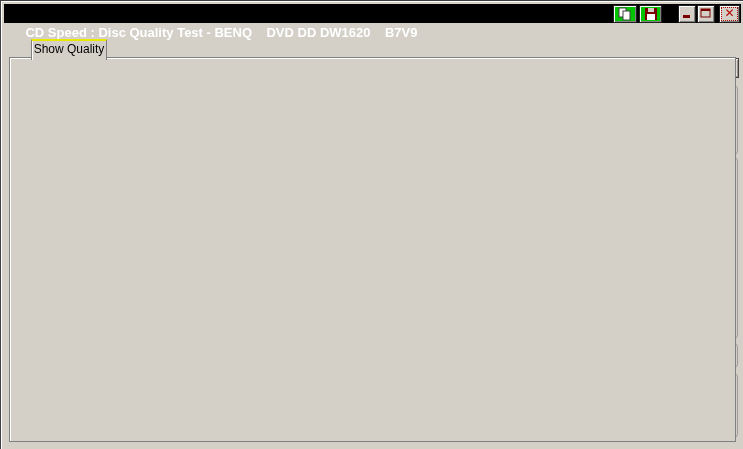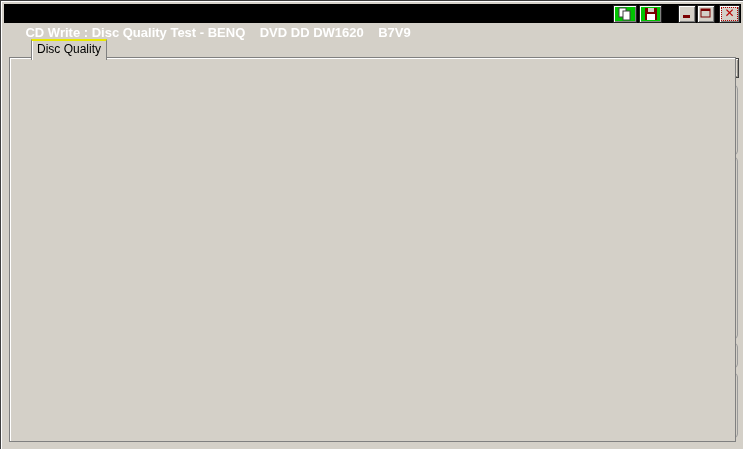--- a/index.html
+++ b/index.html
@@ -47,21 +47,21 @@
   .cb-label{position:absolute;font-size:12px;line-height:14px;white-space:nowrap;}
   .porow{position:absolute;left:386px;top:423px;width:154px;height:15px;line-height:15px;}
   .porow .val{position:absolute;right:0;color:#000080;}
 </style>
 </head>
 <body>
 
 <div class="window">
 
   <div class="titlebar">
-    <span>CD Write : Disc Quality Test - BENQ    DVD DD DW1620    B7V9</span>
+    <span>CD Speed : Disc Quality Test - BENQ    DVD DD DW1620    B7V9</span>
   </div>
 
   <div class="tbtn green" style="left:612px;width:24px;">
     <span>
       <svg width="18" height="14" viewBox="0 0 18 14">
           <rect x="3" y="1" width="7" height="9" fill="#fff" stroke="#404040"></rect>
           <rect x="7" y="4" width="7" height="9" fill="#fff" stroke="#404040"></rect>
         </svg>
     </span>
   </div>
@@ -87,21 +87,21 @@
           <rect x="1" y="2" width="9" height="8" fill="none" stroke="#7a0000"></rect>
           <rect x="1" y="2" width="9" height="2" fill="#7a0000"></rect>
         </svg>
     </span>
   </div>
   <div class="tbtn close" style="left:718px;width:21px;">
     <span>✕</span>
   </div>
 
   <div class="tab">
-    <span>Disc Quality</span>
+    <span>Show Quality</span>
   </div>
   <div class="tabpage"></div>
 
   <div class="recorded">recorded with BENQ    DVD DD DW1620    vB7V9</div>
 
   <svg class="chart" id="chart-top" style="left:19px;top:70px;" width="522" height="150">
       <rect x="42" y="2" width="458" height="132" fill="#000000"></rect>
       <line x1="52.17777777777778" y1="2" x2="52.17777777777778" y2="134" stroke="#0000d8" stroke-width="0.8"></line>
       <line x1="62.355555555555554" y1="2" x2="62.355555555555554" y2="134" stroke="#0000d8" stroke-width="0.8"></line>
       <line x1="72.53333333333333" y1="2" x2="72.53333333333333" y2="134" stroke="#0000d8" stroke-width="0.8"></line>

